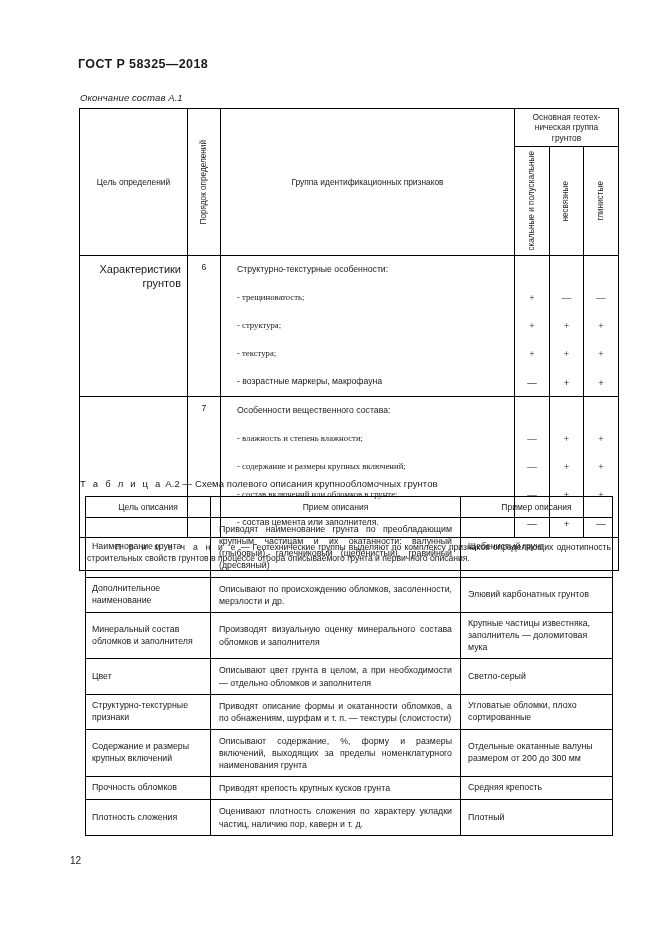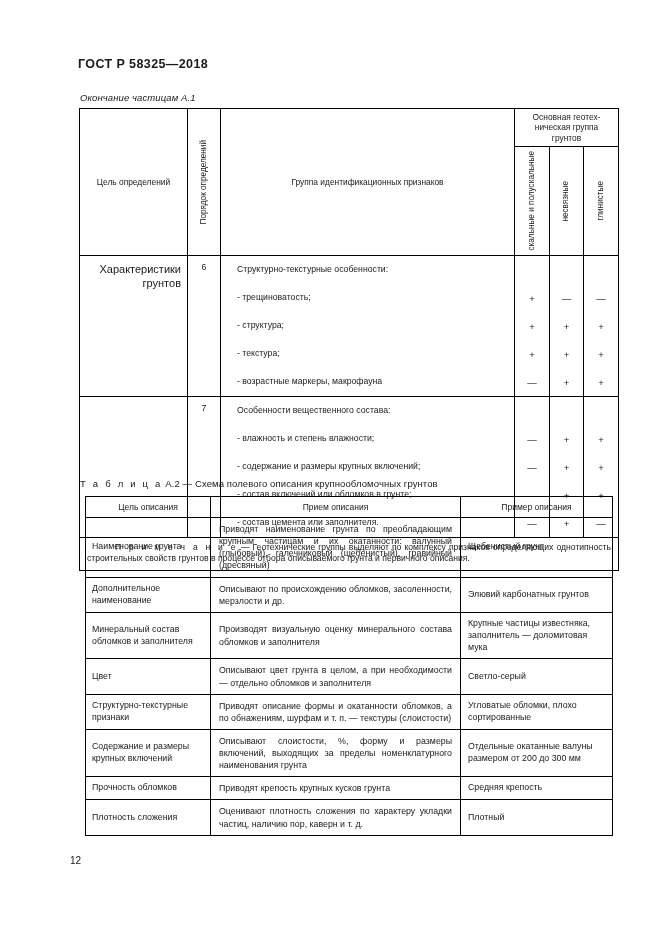--- a/index.html
+++ b/index.html
@@ -109,21 +109,21 @@
     font-size: 8.7px;
     height: 20px;
   }
   #table-a1 td.mark {
     text-align: center;
     font-size: 9.5px;
     height: 20px;
   }
   #table-a1 td.noborder-top { border-top: none; }
   #table-a1 td.noborder-bottom { border-bottom: none; }
-  #table-a1 td.blank { border-top: none; border-bottom: none; }
+  #table-a1 td.blank { border-top: none; border-bottom: none; font-family: Liberation Serif, serif; }
   #table-a1 td.note {
     padding: 4px 7px 5px 7px;
     line-height: 1.33;
     font-size: 8.6px;
     text-align: justify;
     text-indent: 28px;
   }
   .note .nsp { letter-spacing: 2.4px; }
 
   
@@ -164,21 +164,21 @@
     font-size: 10px;
   }
 </style>
 </head>
 <body>
 
 <div class="page">
 
   <div class="doc-header">ГОСТ Р 58325—2018</div>
 
-  <div class="table-caption cap-a1">Окончание частицам А.1</div>
+  <div class="table-caption cap-a1">Окончание состав А.1</div>
 
   <table class="gost" id="table-a1">
     <colgroup>
       <col style="width:108px">
       <col style="width:33px">
       <col style="width:294px">
       <col style="width:35px">
       <col style="width:34px">
       <col style="width:35px">
     </colgroup>
@@ -326,21 +326,21 @@
         <td class="c2">Описывают цвет грунта в целом, а при необходимости — отдельно обломков и заполнителя</td>
         <td class="c3">Светло-серый</td>
       </tr>
       <tr>
         <td class="c1">Структурно-текстурные признаки</td>
         <td class="c2">Приводят описание формы и окатанности обломков, а по обнажениям, шурфам и т. п. — текстуры (слоистости)</td>
         <td class="c3">Угловатые обломки, плохо сортированные</td>
       </tr>
       <tr>
         <td class="c1">Содержание и размеры крупных включений</td>
-        <td class="c2">Описывают слоистости, %, форму и размеры включений, выходящих за пределы номенклатурного наименования грунта</td>
+        <td class="c2">Описывают содержание, %, форму и размеры включений, выходящих за пределы номенклатурного наименования грунта</td>
         <td class="c3">Отдельные окатанные валуны размером от 200 до 300 мм</td>
       </tr>
       <tr>
         <td class="c1">Прочность обломков</td>
         <td class="c2">Приводят крепость крупных кусков грунта</td>
         <td class="c3">Средняя крепость</td>
       </tr>
       <tr>
         <td class="c1">Плотность сложения</td>
         <td class="c2">Оценивают плотность сложения по характеру укладки частиц, наличию пор, каверн и т. д.</td>

